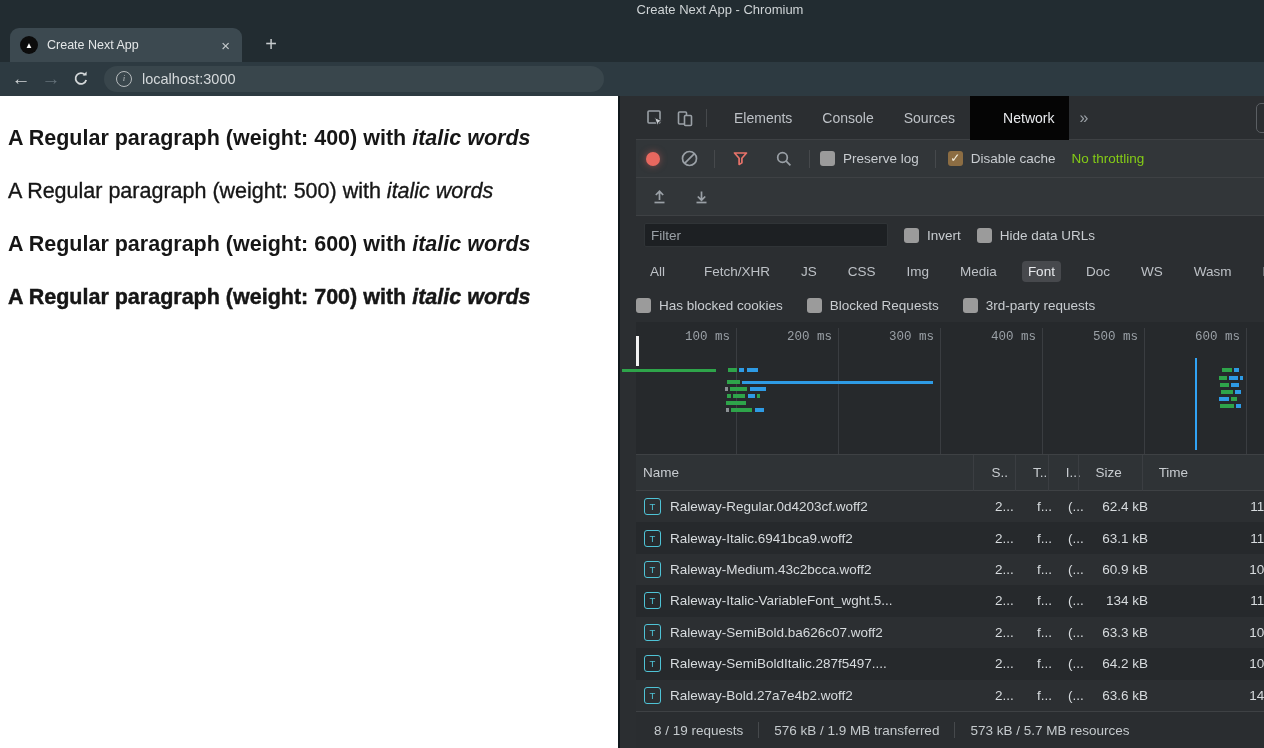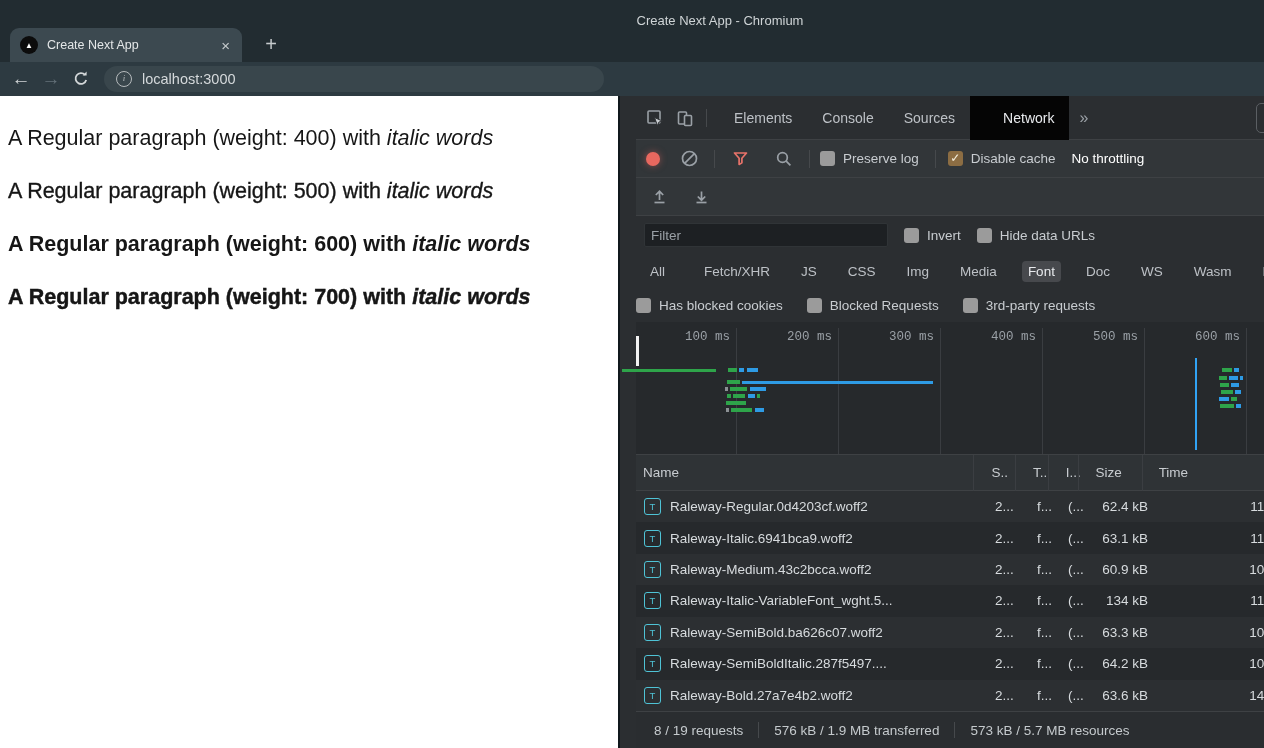--- a/index.html
+++ b/index.html
@@ -1,21 +1,21 @@
 <!DOCTYPE html>
 <html><head>
 <meta charset="utf-8">
 <style>
   html,body{margin:0;padding:0;background:#000;}
   #app{position:relative;width:1264px;height:748px;overflow:hidden;
        font-family:"Liberation Sans",sans-serif;background:#212b30;
        -webkit-font-smoothing:antialiased;}
   
   .titlebar{position:absolute;left:0;top:0;width:1264px;height:28px;background:#222c31;}
-  .titlebar .wt{position:absolute;left:176px;width:1088px;top:13px;text-align:center;
+  .titlebar .wt{position:absolute;left:176px;width:1088px;top:2px;text-align:center;
        font-size:13px;color:#cfd4d6;}
   .tabstrip{position:absolute;left:0;top:28px;width:1264px;height:34px;background:#222c31;}
   .tab{position:absolute;left:10px;top:0;width:232px;height:34px;background:#3c4950;
        border-radius:9px 9px 0 0;display:flex;align-items:center;padding:0 10px;box-sizing:border-box;}
   .favicon{width:18px;height:18px;border-radius:50%;background:#0c0c0c;color:#fff;
        display:flex;align-items:center;justify-content:center;font-size:8px;flex:0 0 18px;}
   .tab-title{margin-left:9px;font-size:12.5px;color:#e4e7e8;flex:1;white-space:nowrap;overflow:hidden;}
   .tab-close{color:#c6cbcd;font-size:15px;padding:0 2px;cursor:default;}
   .newtab{position:absolute;left:258px;top:3px;width:26px;height:26px;color:#c6cbcd;font-size:20px;
        display:flex;align-items:center;justify-content:center;}
@@ -27,21 +27,21 @@
   .urlbar{margin-left:8px;width:500px;height:26px;background:#39464c;border-radius:13px;
        display:flex;align-items:center;padding:0 12px;box-sizing:border-box;}
   .info-ic{width:14px;height:14px;border:1.4px solid #b5babc;border-radius:50%;color:#b5babc;
        font-size:9px;line-height:13px;text-align:center;font-style:italic;font-family:"Liberation Serif",serif;flex:0 0 14px;}
   .url{margin-left:10px;font-size:14.5px;color:#d5d9db;}
   
   .content{position:absolute;left:0;top:96px;width:1264px;height:652px;}
   .page{position:absolute;left:0;top:0;width:618px;height:652px;background:#ffffff;overflow:hidden;}
   .para{position:absolute;left:8px;font-size:21.5px;color:#161616;white-space:nowrap;}
   .para .it{font-style:italic;}
-  .w400{font-weight:400;}
+  .w400{font-weight:700;}
   .w500{font-weight:400;-webkit-text-stroke:0.35px #161616;}
   .w600{font-weight:700;}
   .w700{font-weight:700;-webkit-text-stroke:0.45px #161616;}
   .split{position:absolute;left:618px;top:0;width:2px;height:652px;background:#10181c;}
   
   .devtools{position:absolute;left:620px;top:0;width:644px;height:652px;background:#2b2e31;
        color:#bdc1c6;font-size:13px;overflow:hidden;}
   .dt-row{position:absolute;left:16px;width:644px;box-sizing:border-box;}
   .dt-tabbar{top:0;height:44px;border-bottom:1px solid #3e4144;display:flex;align-items:center;background:#2b2e31;}
   .icbtn{width:30px;height:30px;display:flex;align-items:center;justify-content:center;color:#9aa0a6;}
@@ -194,21 +194,21 @@
               <circle cx="7.5" cy="7.5" r="4.8" stroke="#9aa0a6" stroke-width="1.7" fill="none"></circle>
               <line x1="11.2" y1="11.2" x2="15.4" y2="15.4" stroke="#9aa0a6" stroke-width="1.7"></line>
             </svg>
         </div>
         <div class="vdiv" style="margin:0 10px"></div>
         <div class="cb"></div>
         <span class="lbl">Preserve log</span>
         <div class="vdiv" style="margin:0 12px 0 16px"></div>
         <div class="cb on">✓</div>
         <span class="lbl">Disable cache</span>
-        <span class="lbl" style="margin-left:16px;color:#ffffff">No throttling</span>
+        <span class="lbl" style="margin-left:16px;color:#84cc16">No throttling</span>
       </div>
 
       <div class="dt-row dt-tb2">
         <div class="icbtn" style="margin-left:8px">
           <svg width="19" height="19" viewBox="0 0 19 19">
               <path d="M9.5 13V4.5M5.8 8l3.7-3.7L13.2 8" stroke="#9aa0a6" stroke-width="1.7" fill="none"></path>
               <line x1="4.5" y1="15.5" x2="14.5" y2="15.5" stroke="#9aa0a6" stroke-width="1.7"></line>
             </svg>
         </div>
         <div class="icbtn" style="margin-left:12px">

